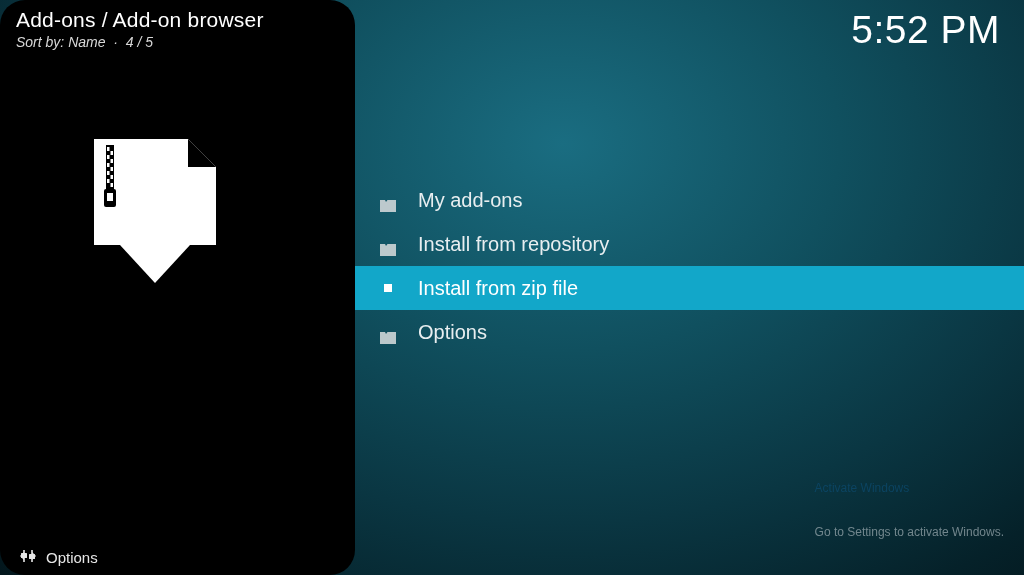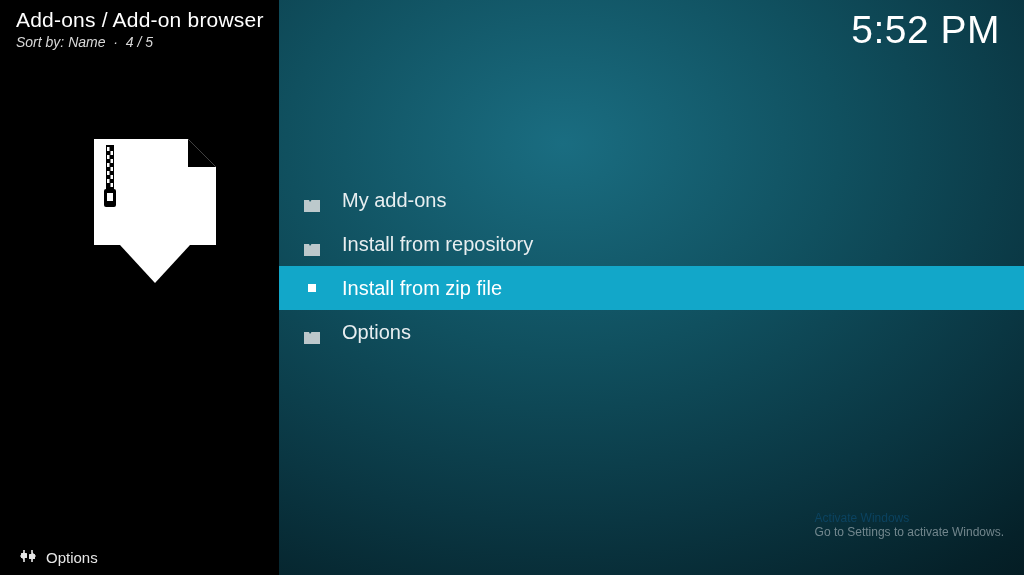--- a/index.html
+++ b/index.html
@@ -4,26 +4,27 @@
 <style>
   * { margin: 0; padding: 0; box-sizing: border-box; }
   html, body { width: 1024px; height: 575px; overflow: hidden; font-family: Arial, sans-serif; }
   body {
     display: flex;
     background: radial-gradient(ellipse 90% 120% at 55% 25%, #1a6d81 0%, #10505f 30%, #0a3642 55%, #052129 75%, #010c10 100%);
     color: #e6e6e6;
     position: relative;
   }
   .sidebar {
-    width: 279px;
+    width: 355px;
     height: 100%;
     background: #000;
     position: relative;
     flex-shrink: 0;
     z-index: 2;
+    border-radius: 25px;
   }
   .breadcrumb {
     font-size: 21px;
     font-weight: 400;
     padding: 8px 0 0 16px;
     color: #ffffff;
     letter-spacing: 0.2px;
   }
   .subline {
     font-size: 14px;
@@ -89,21 +90,21 @@
   .file-icon-mini div{ width:8px; height:8px; background:#fff; }
   .watermark {
     position: absolute;
     right: 20px;
     bottom: 36px;
     text-align: left;
     color: #a6b4b9;
     opacity: 0.75;
   }
   .watermark .title { font-size: 12px; color:#0c4a6e; }
-  .watermark .sub { font-size: 12px; color:#95a5ab; }
+  .watermark .sub { font-size: 12px; color:#95a5ab;margin-top:30px; }
 </style>
 </head>
 <body>
 
 <div class="sidebar">
   <div class="breadcrumb">Add-ons / Add-on browser</div>
   <div class="subline">
     <span>Sort by: Name</span>
     <span>&nbsp;·&nbsp;</span>
     <span>4 / 5</span>

